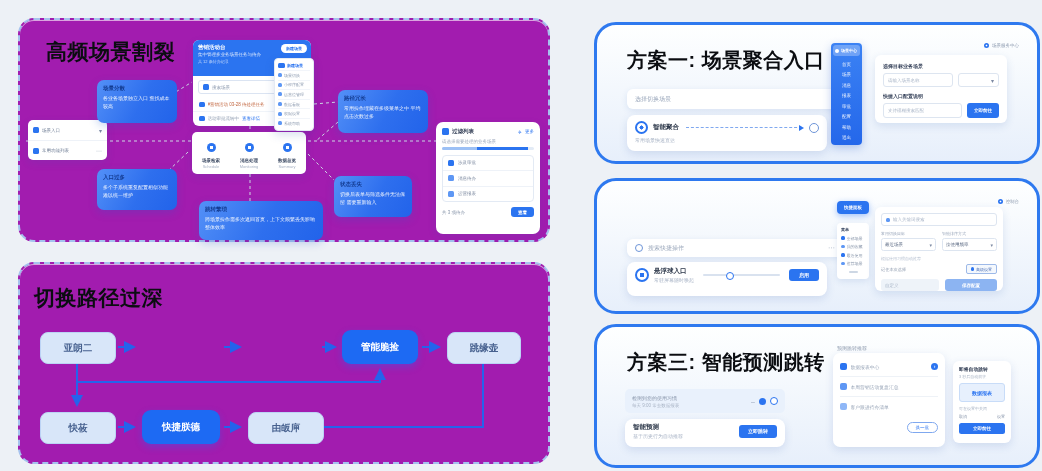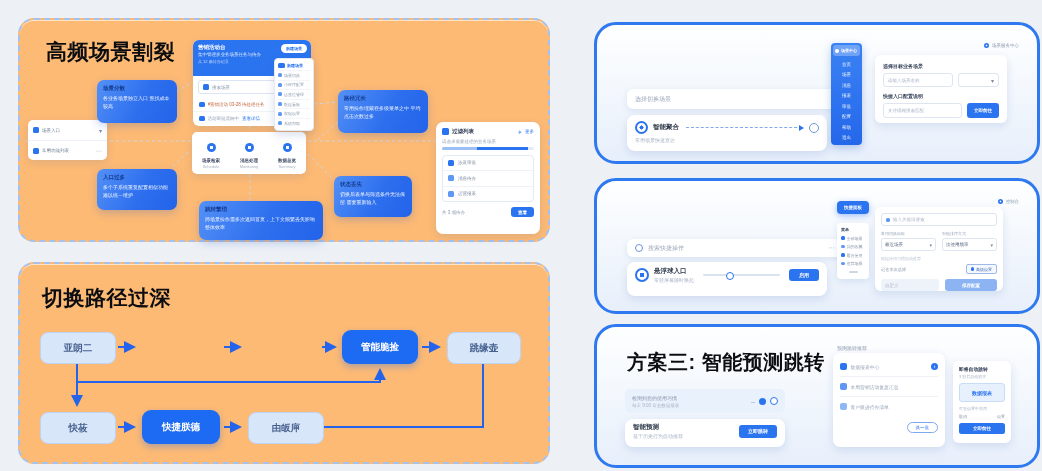--- a/index.html
+++ b/index.html
@@ -8,21 +8,21 @@
     background:#edf1f6;
     font-family:"Liberation Sans","DejaVu Sans",sans-serif;
     -webkit-font-smoothing:antialiased;
   }
   .abs{position:absolute}
   .nowrap{white-space:nowrap;overflow:hidden}
 
   
   .dashed-panel{
     position:absolute;border:2px dashed #a5c2ee;border-radius:16px;
-    background:#fdba74;box-shadow:0 1px 0 rgba(255,255,255,.6) inset;
+    background:#a21caf;box-shadow:0 1px 0 rgba(255,255,255,.6) inset;
   }
   .solution-panel{
     position:absolute;border:3px solid #2e79ef;border-radius:22px;
     background:linear-gradient(180deg,#feffff 0%,#eef4fc 70%,#e7effb 100%);
   }
   .big-title{font-weight:900;color:#0b0d11;letter-spacing:.5px}
 
   
   .wcard{background:#fff;border-radius:6px;box-shadow:0 3px 9px rgba(45,90,170,.14);position:absolute}
   .callout{
@@ -295,21 +295,21 @@
       </div>
     </div>
     <div class="tc-ft">
       <span class="ftx nowrap">共 3 项待办</span>
       <span class="mini-btn nowrap">查看</span>
     </div>
   </div>
 </div>
 
 <div class="dashed-panel" style="left:18px;top:262px;width:528px;height:198px">
-  <div class="abs big-title" style="left:22px;top:20px;font-size:21px">切换路径过深</div>
+  <div class="abs big-title" style="left:14px;top:20px;font-size:21px">切换路径过深</div>
 
   <svg class="abs" style="left:0;top:0" width="528" height="198">
     <defs>
       <marker id="ah" markerWidth="7" markerHeight="7" refX="5" refY="3" orient="auto">
         <path d="M0,0 L6,3 L0,6 z" fill="#2463ec"></path>
       </marker>
     </defs>
     <g stroke="#2463ec" stroke-width="2" fill="none">
       <line x1="98" y1="83" x2="114" y2="83" marker-end="url(#ah)"></line>
       <line x1="204" y1="83" x2="220" y2="83" marker-end="url(#ah)"></line>
@@ -338,20 +338,21 @@
     </div>
   <div class="fbox dark" style="left:122px;top:146px;width:78px">
       <span>快捷朕德</span>
     </div>
   <div class="fbox" style="left:228px;top:148px;width:74px">
       <span>由皈庘</span>
     </div>
 </div>
 
 <div class="solution-panel" style="left:594px;top:22px;width:440px;height:136px">
+  <div class="sol-title nowrap">方案一: 场景聚合入口</div>
 
   <div class="lrow" style="left:30px;top:64px;width:200px;height:20px">
     <span class="gtx nowrap">选择切换场景</span>
     <span class="chev" style="font-size:8px"></span>
   </div>
 
   <div class="acard" style="left:30px;top:90px;width:200px;height:36px;box-sizing:border-box">
     <div class="main">
       <span class="ring-icon" style="width:9px;height:9px"></span>
       <span class="bt nowrap">智能聚合</span>

